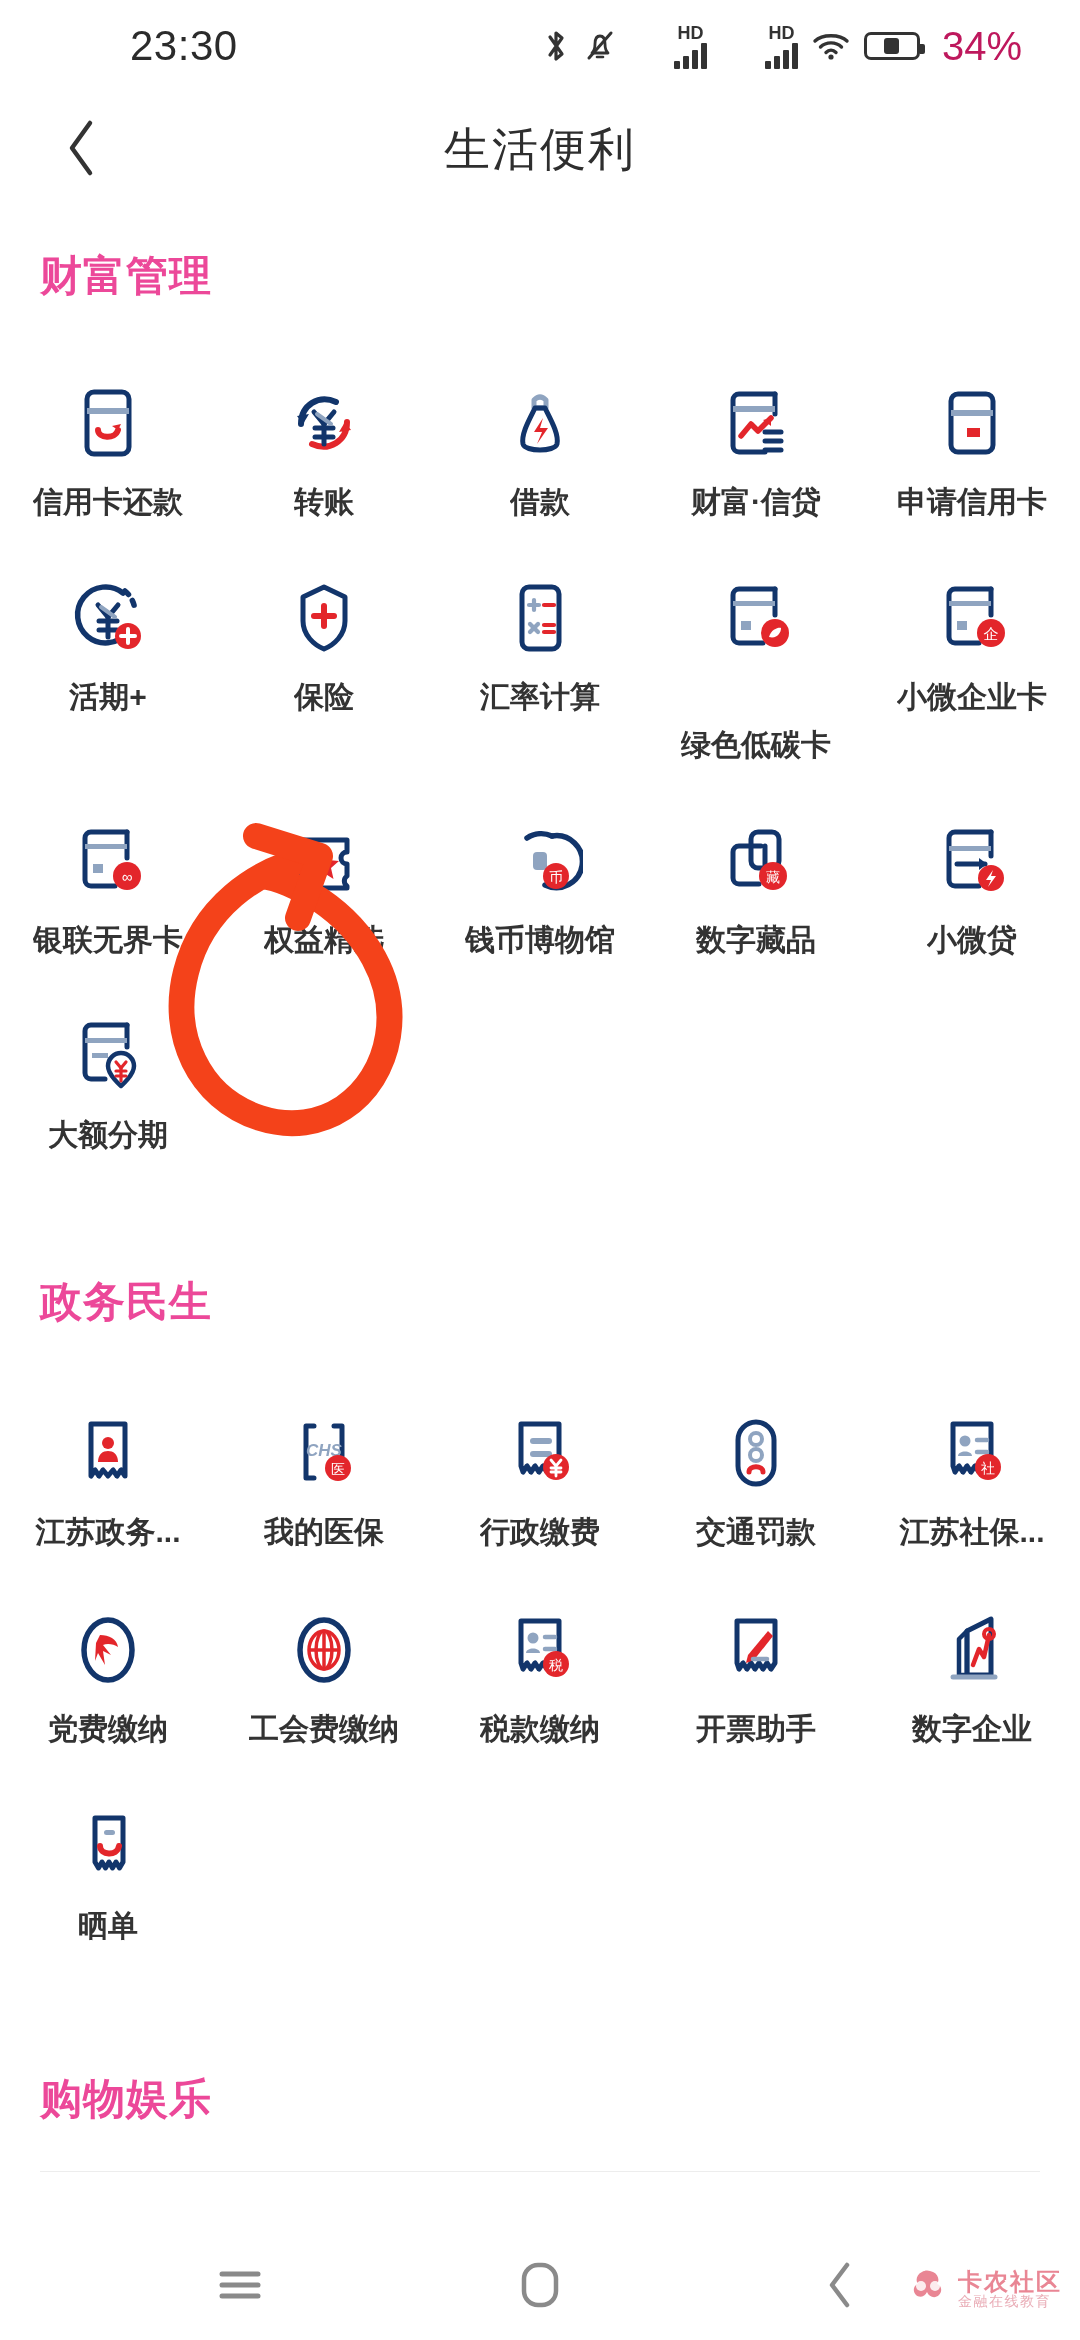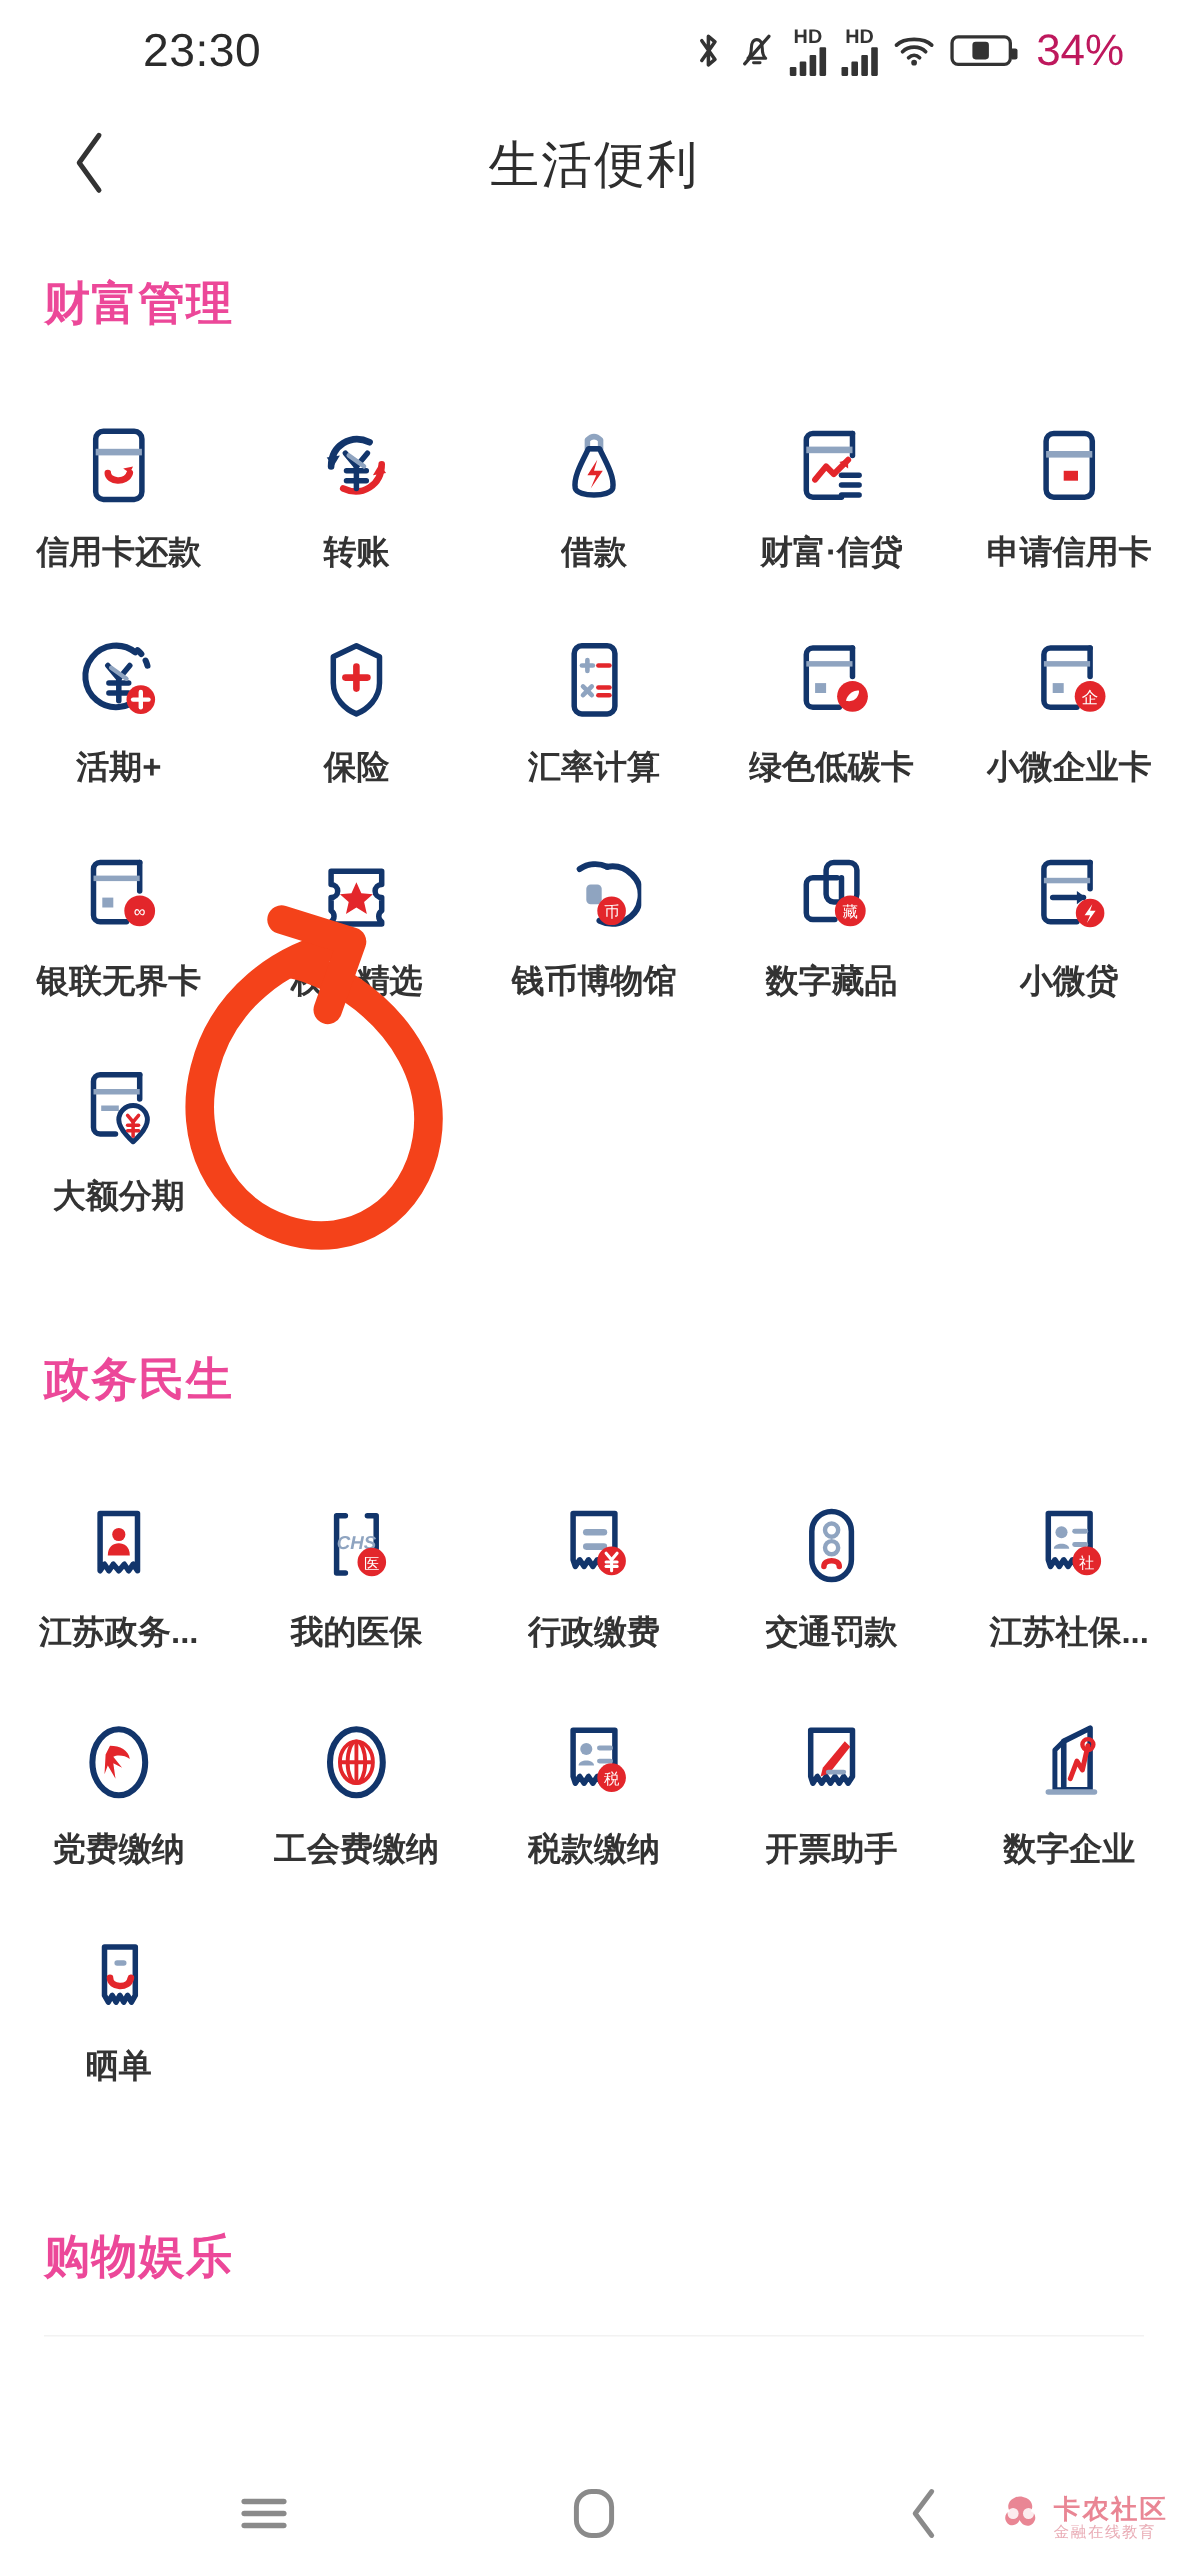--- a/index.html
+++ b/index.html
@@ -14,21 +14,21 @@
   
   .statusbar {
     position:absolute; top:0; left:0; width:1080px; height:92px;
     display:flex; align-items:center; justify-content:space-between;
     padding:0 40px 0 0;
   }
   .sb-left { display:flex; align-items:center; padding-left:130px; }
   .sb-time { font-size:42px; font-weight:400; color:#2b2b2b; letter-spacing:.5px; }
   .sb-right { display:flex; align-items:center; gap:14px; padding-right:18px; }
   .sb-icon { display:flex; align-items:center; justify-content:center; }
-  .hdstack { display:flex; flex-direction:column; align-items:center; justify-content:flex-end; }
+  .hdstack { display:flex; flex-direction:column; align-items:center; justify-content:flex-end;margin-left:44px; }
   .hdlabel { font-size:18px; font-weight:700; color:#333; line-height:1; margin-bottom:1px; }
   .bars { display:flex; align-items:flex-end; gap:3px; height:26px; }
   .bars i { display:block; width:6px; background:#333; border-radius:1px; }
   .bars i:nth-child(1){height:8px;} .bars i:nth-child(2){height:13px;}
   .bars i:nth-child(3){height:19px;} .bars i:nth-child(4){height:26px;}
   .battery { position:relative; width:56px; height:28px; border:3px solid #333;
              border-radius:7px; display:flex; align-items:center; padding:3px; }
   .battery::after { content:""; position:absolute; right:-8px; top:9px;
              width:5px; height:10px; background:#333; border-radius:0 2px 2px 0; }
   .battery b { display:block; height:100%; width:34%; background:#333; border-radius:3px; }
@@ -250,21 +250,21 @@
                 <line x1="47" y1="30" x2="57" y2="30" stroke="#e3262b" stroke-width="4.2" stroke-linecap="round"></line>
                 <line x1="33" y1="49" x2="41" y2="57" stroke="#8fa4c0" stroke-width="4.2" stroke-linecap="round"></line>
                 <line x1="41" y1="49" x2="33" y2="57" stroke="#8fa4c0" stroke-width="4.2" stroke-linecap="round"></line>
                 <line x1="47" y1="50" x2="57" y2="50" stroke="#e3262b" stroke-width="4.2" stroke-linecap="round"></line>
                 <line x1="47" y1="57" x2="57" y2="57" stroke="#e3262b" stroke-width="4.2" stroke-linecap="round"></line>
               </svg>
           </span>
           <span class="lbl">汇率计算</span>
         </div>
 
-        <div class="cell" style="padding-top:52px;">
+        <div class="cell" style="padding-top:52px;gap:48px;">
           <span class="ico">
             <svg width="86" height="86" viewBox="0 0 86 86">
                 <path d="M62 14 L26 14 a6 6 0 0 0 -6 6 L20 62 a6 6 0 0 0 6 6 L50 68" fill="none" stroke="#12356b" stroke-width="5" stroke-linecap="round"></path>
                 <path d="M62 14 L62 40" fill="none" stroke="#12356b" stroke-width="5" stroke-linecap="round"></path>
                 <rect x="20" y="26" width="42" height="5" fill="#8fa4c0"></rect>
                 <rect x="28" y="46" width="10" height="9" fill="#8fa4c0"></rect>
                 <circle cx="62" cy="58" r="14" fill="#e3262b"></circle>
                 <path d="M56 62 C58 54 66 52 68 53 C68 58 64 64 56 62 Z" fill="#fff"></path>
               </svg>
           </span>

